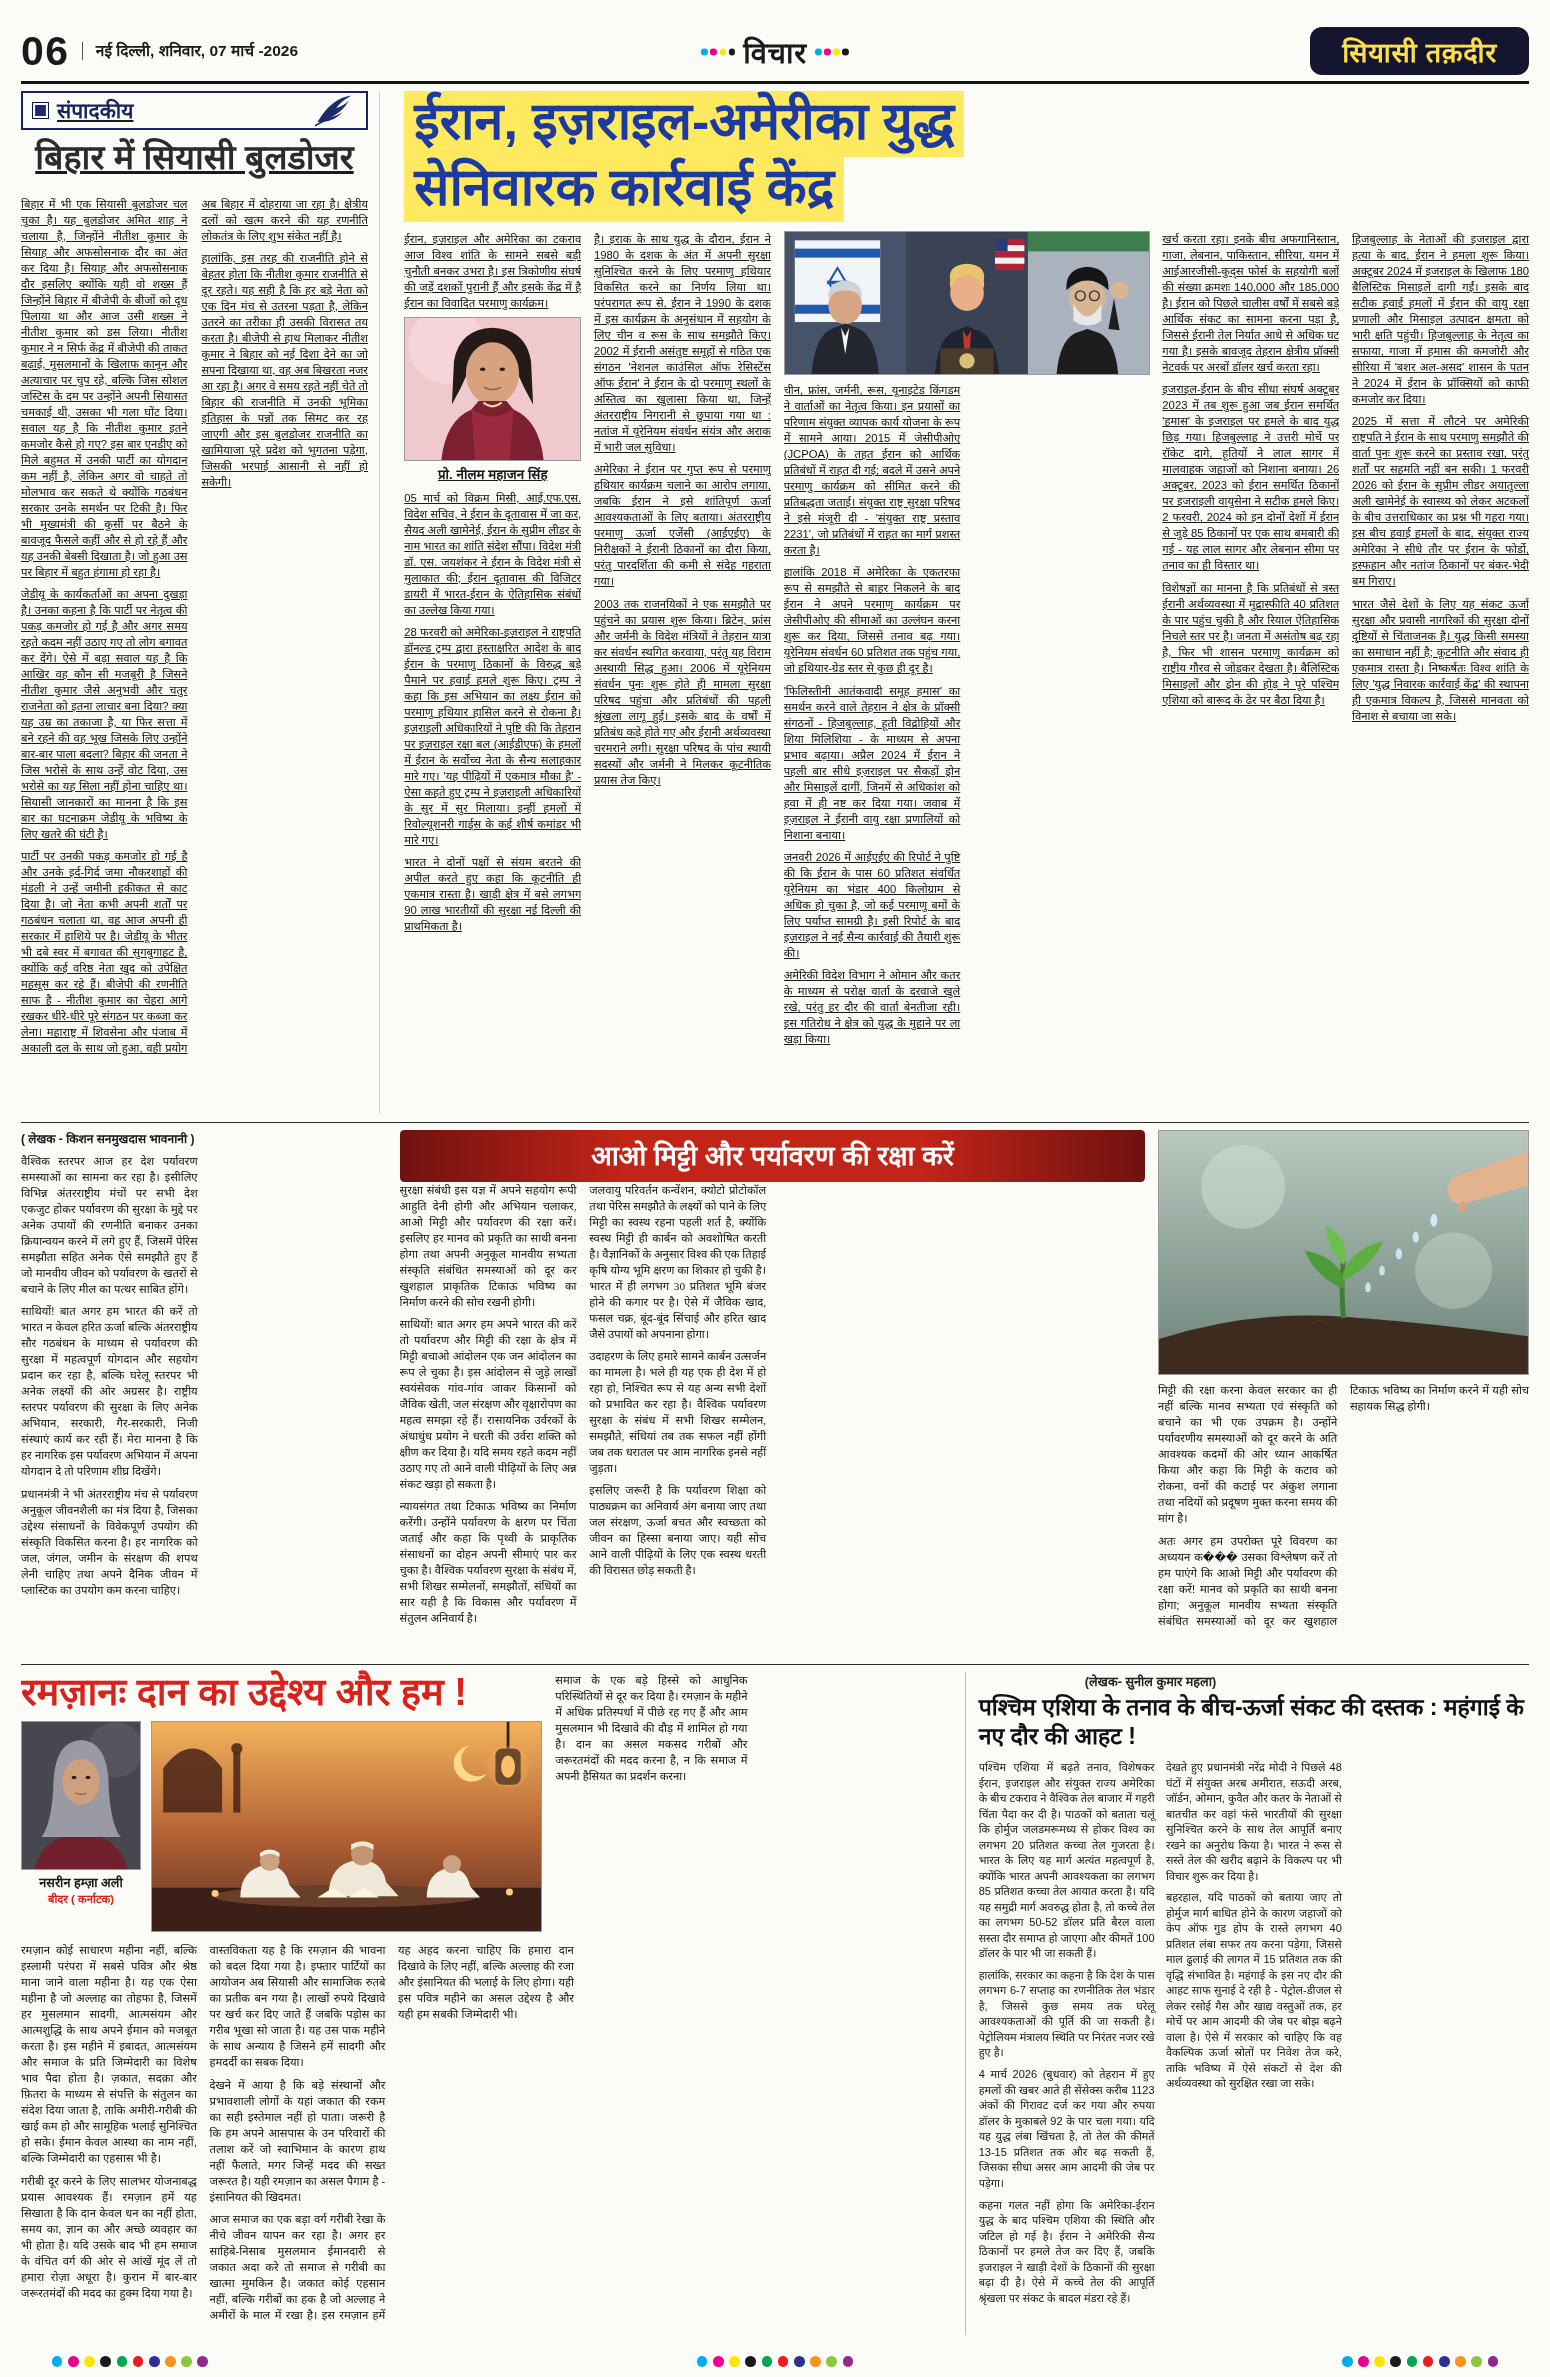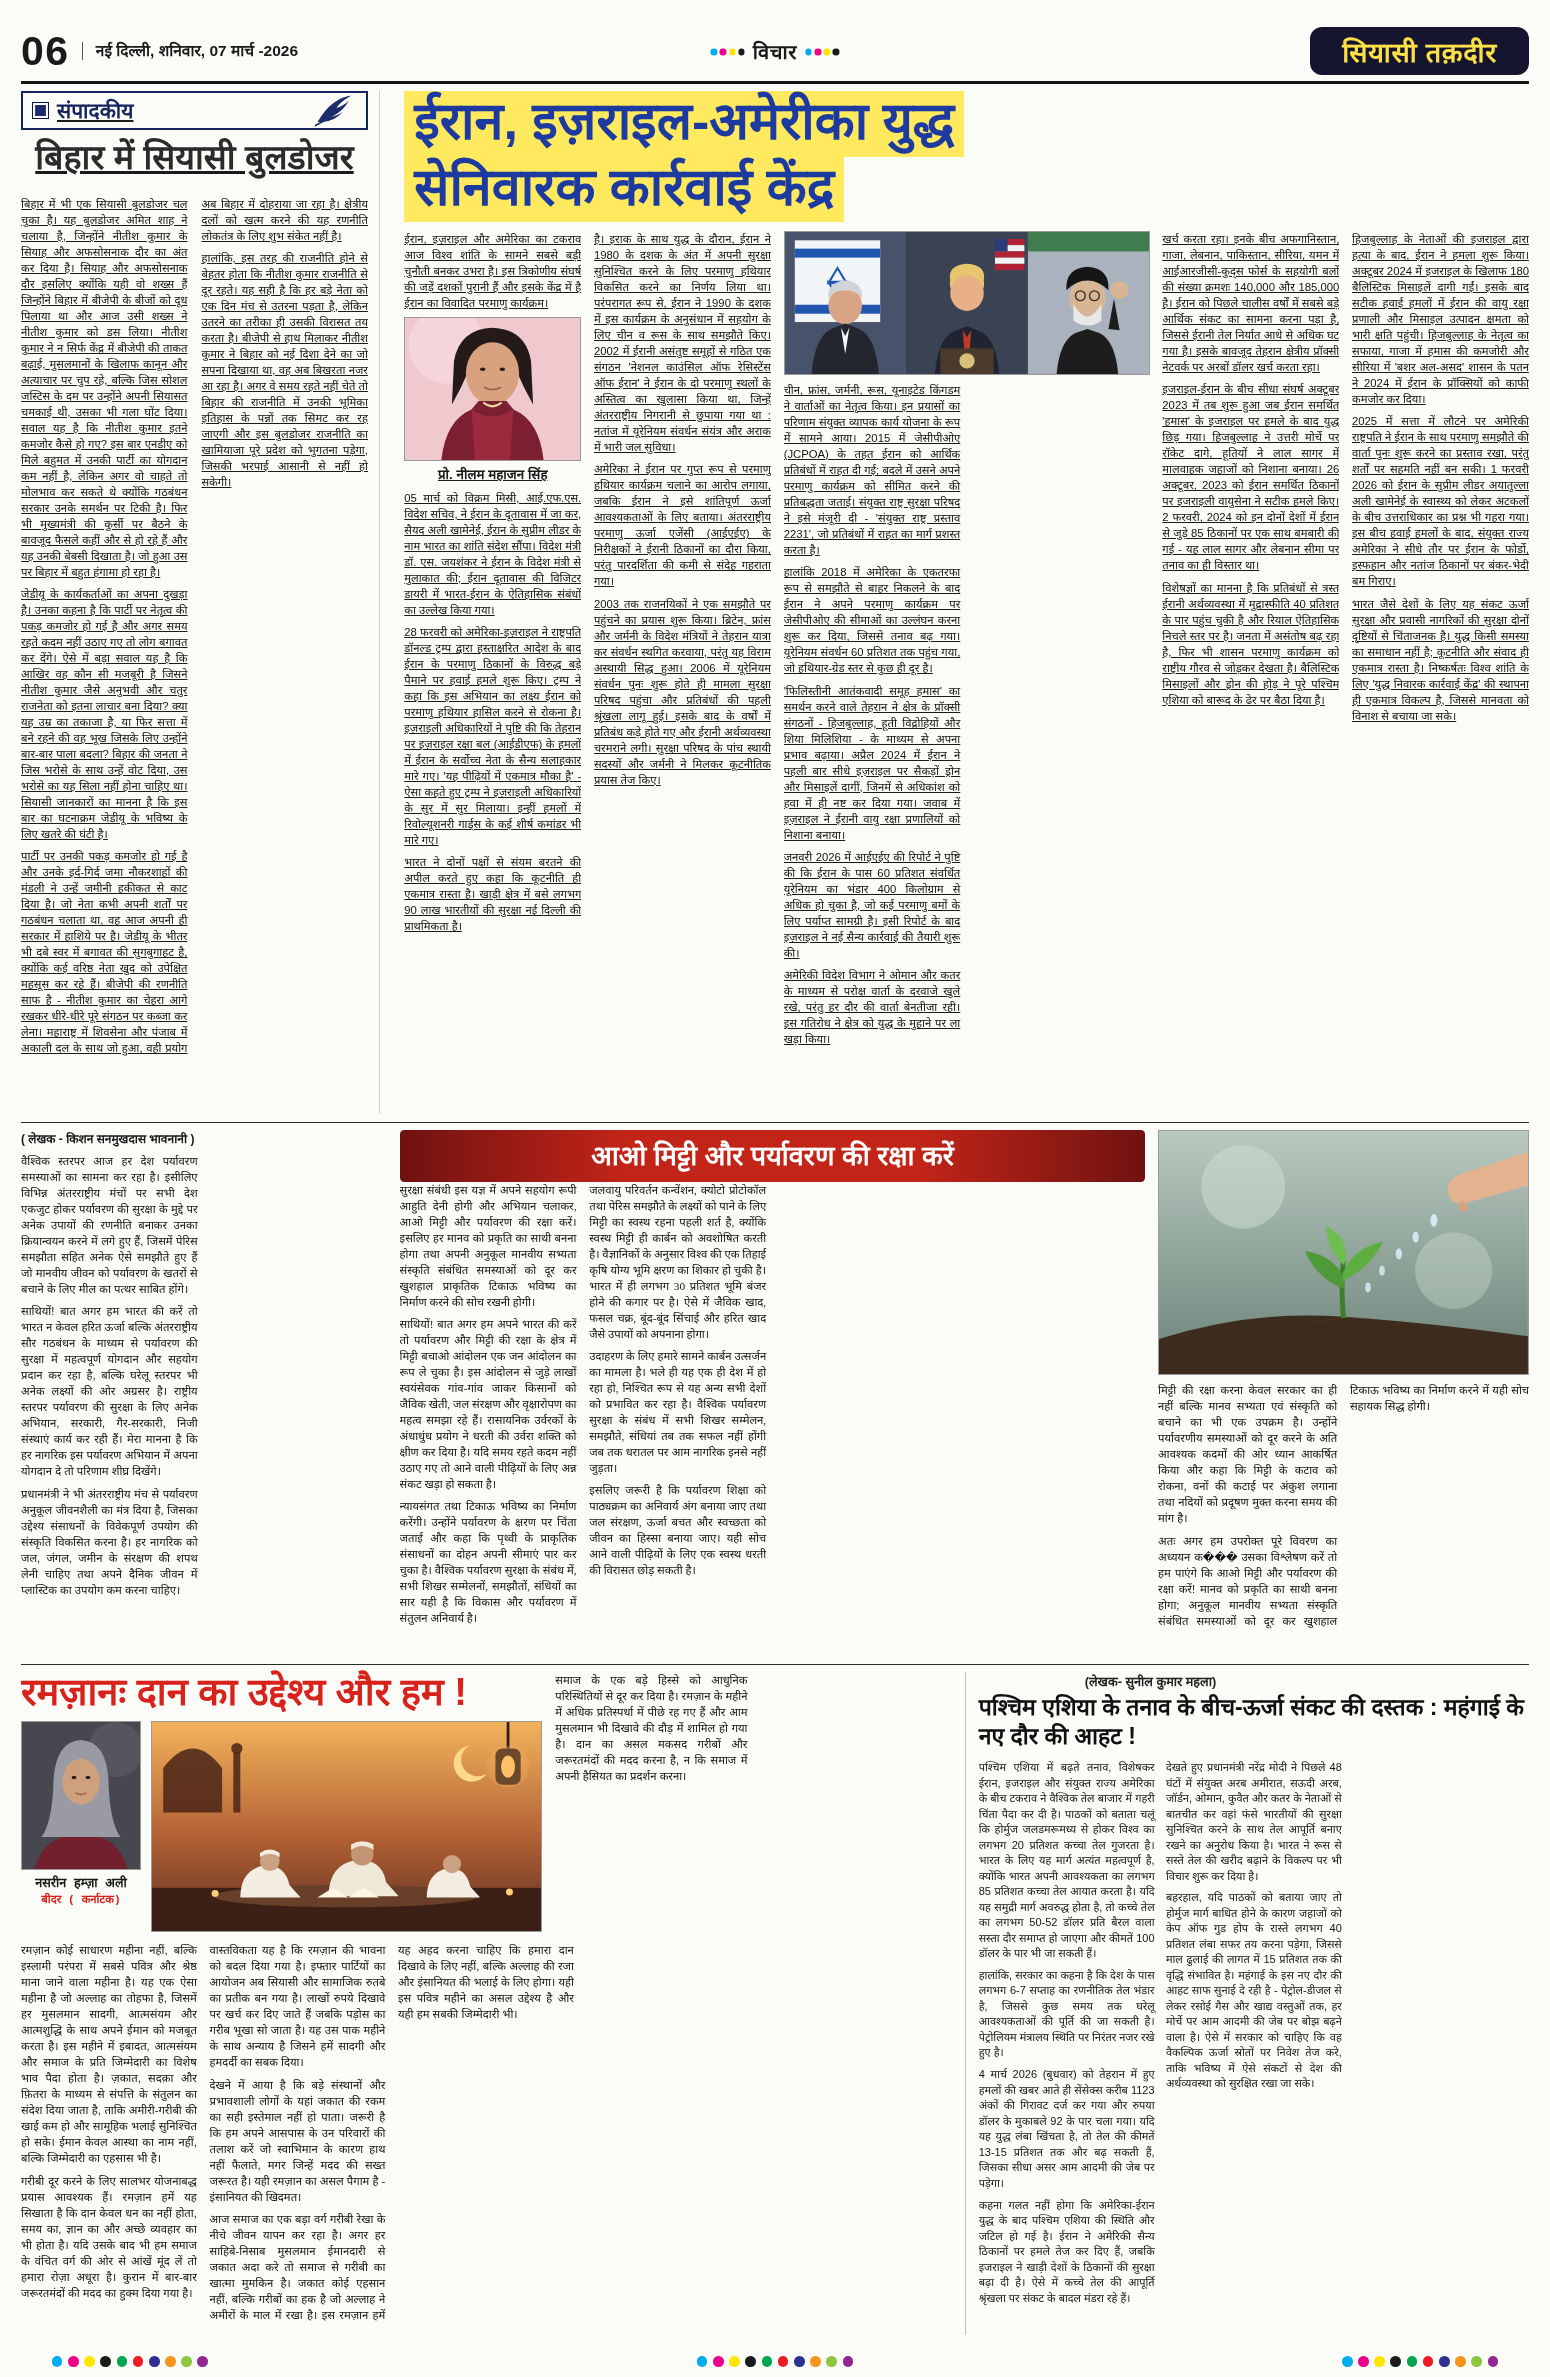--- a/index.html
+++ b/index.html
@@ -11,21 +11,21 @@
   }
   .page { position:absolute; inset:0; padding:25px 21px 0; }
 
   
   header.masthead { position:relative; height:52px; display:flex; align-items:center; }
   .page-num { font-size:41px; font-weight:800; letter-spacing:1.4px; line-height:1; }
   .edition { font-size:15.5px; font-weight:700; margin-left:12.7px; padding-left:12.7px;
              border-left:1.4px solid #555; line-height:1.2; }
   .mast-center { position:absolute; left:50%; top:50%; transform:translate(-50%,-50%);
                  display:flex; align-items:center; gap:7px; }
-  .section-title { font-size:20px; font-weight:800; letter-spacing:0.7px; }
+  .section-title { font-size:29px; font-weight:800; letter-spacing:0.7px; }
   .banner { margin-left:auto; background:var(--banner-bg); color:#fde047; font-size:27px;
             font-weight:800; padding:5.6px 32px; border-radius:12px; letter-spacing:0.7px; }
   .head-rule { height:2.8px; background:#141414; margin-top:4.2px; }
   .mini-dots .dot { width:6.3px; height:6.3px; margin:0 1.4px; }
   .dot { display:inline-block; border-radius:50%; width:10.6px; height:10.6px; margin:0 2.8px; }
 
   
   .ptext { text-align:justify; font-size:11.3px; line-height:16px; color:#141414; }
   .ptext p { margin-bottom:6.3px; }
   .byline { font-weight:700; font-size:12px; margin-bottom:5.6px; }
@@ -79,21 +79,21 @@
 
   
   .bottom-row { border-top:1.4px solid #2a2a2a; margin-top:8.5px; padding-top:7px;
                 display:flex; gap:14px; height:671px; overflow:hidden; }
   section.ramzan { width:930px; }
   .ram-top { display:flex; gap:11.3px; height:262px; }
   .ram-left { width:523px; }
   .ram-headline { color:var(--ramzan-red); font-size:38px; font-weight:800;
                   white-space:nowrap; line-height:1.1; margin-bottom:7px; }
   .ram-media { display:flex; gap:10px; }
-  .ram-author { width:120px;font-family:Liberation Mono, monospace; }
+  .ram-author { width:120px; }
   .ram-author figure { width:120px; height:149px; }
   .ram-author svg { width:100%; height:100%; }
   .ram-author-name { font-size:12.7px; font-weight:700; text-align:center; margin-top:3.5px; }
   .ram-author-place { font-size:11.3px; font-weight:700; color:var(--ramzan-red); text-align:center; }
   .prayer-fig { width:391px; height:211px; }
   .prayer-fig svg { width:100%; height:100%; }
   .ram-topright { flex:1; column-count:2; column-gap:11.3px; column-fill:auto;
                   height:259px; overflow:hidden; }
   .ram-body { column-count:5; column-gap:12.7px; column-fill:auto; height:392px;
               margin-top:8.5px; overflow:hidden; }

